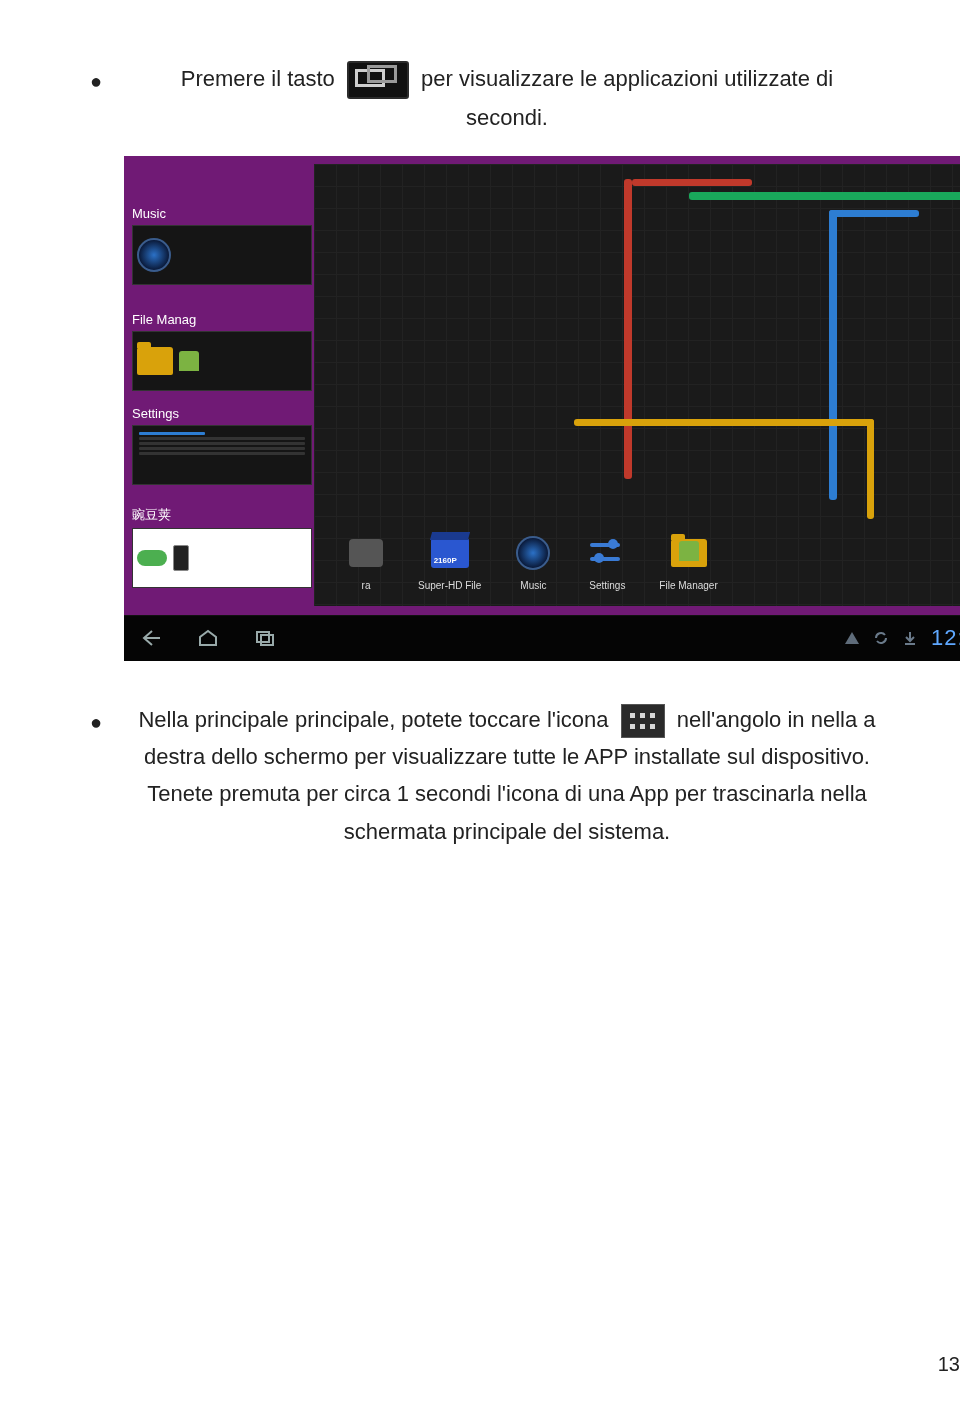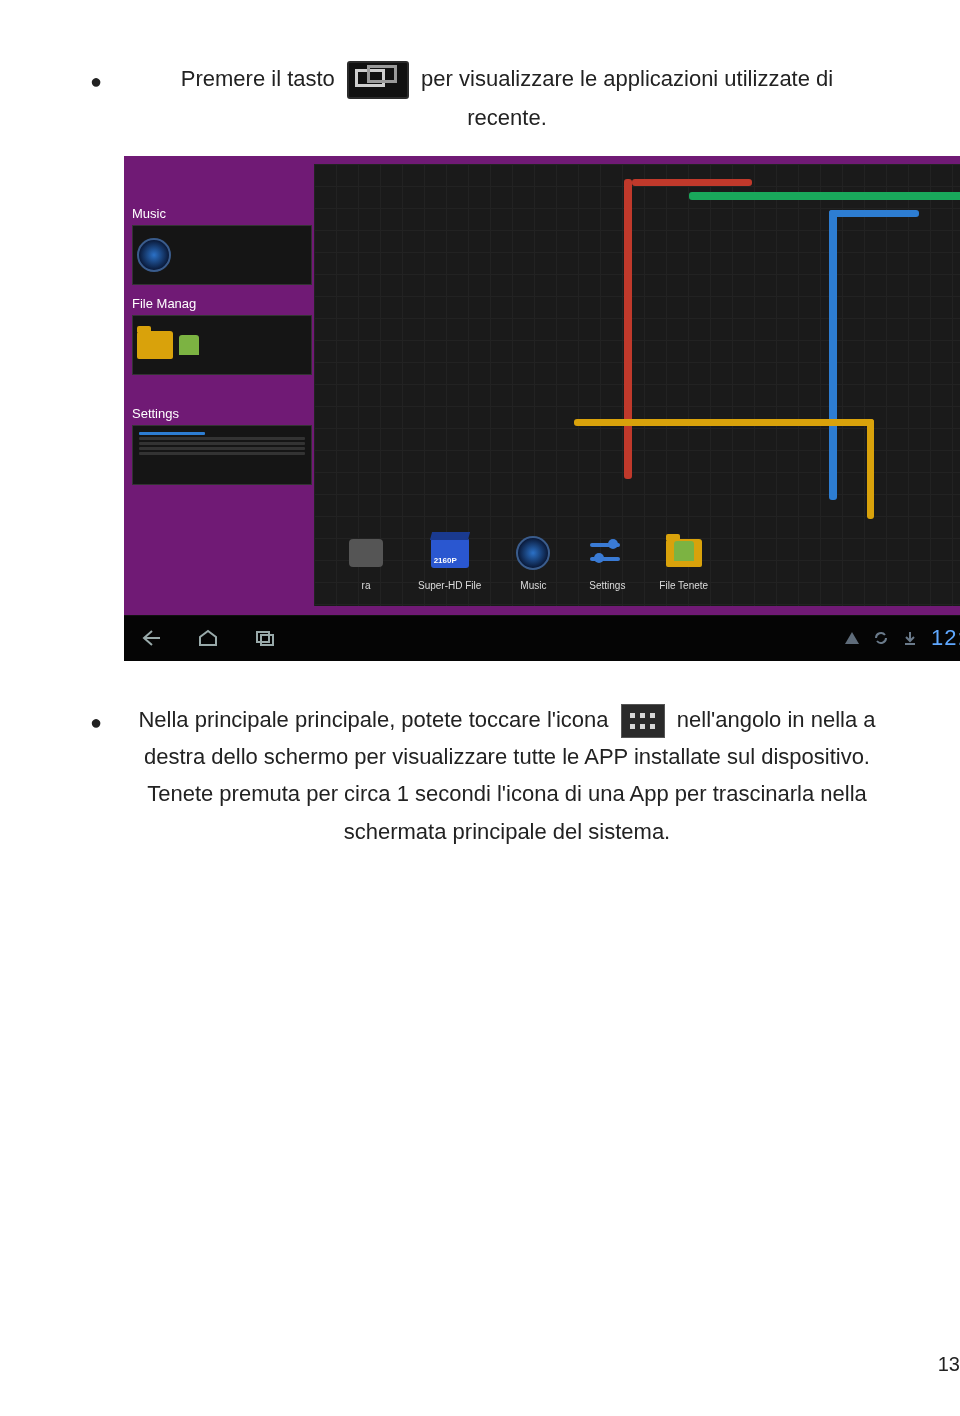--- a/index.html
+++ b/index.html
@@ -70,21 +70,21 @@
 </style>
 </head>
 <body>
 
 <div class="bullet-para">
   <div class="bullet">●</div>
   <div class="para-body">
     <span>Premere il tasto</span>
     <span class="inline-icon recent-icon"></span>
     <span>per visualizzare le applicazioni utilizzate di</span><br>
-    <span>recente.</span>
+    <span>secondi.</span>
   </div>
 </div>
 
 <div class="shot">
   <div class="tile-bg">
     <div class="stripe s-red"></div>
       <div class="stripe s-red2"></div>
     <div class="stripe s-green"></div>
     <div class="stripe s-blue"></div>
       <div class="stripe s-blue2"></div>
@@ -103,35 +103,42 @@
         </g>
       </svg>
   </div>
 
   <div class="recent-item ri-music" style="top:50px">
     <div class="ri-label">Music</div>
     <div class="ri-thumb">
         <div class="speaker"></div>
       </div>
   </div>
-  <div class="recent-item ri-file" style="top:140px">
+  <div class="recent-item ri-file" style="top:156px">
     <div class="ri-label">File Manag</div>
     <div class="ri-thumb">
         <div class="folder"></div>
         <div class="android"></div>
       </div>
   </div>
   <div class="recent-item ri-settings" style="top:250px">
     <div class="ri-label">Settings</div>
     <div class="ri-thumb">
         <div class="setline on"></div>
         <div class="setline"></div>
         <div class="setline"></div>
         <div class="setline"></div>
         <div class="setline"></div>
+      </div>
+  </div>
+  <div class="recent-item ri-chinese" style="top:350px">
+    <div class="ri-label">豌豆荚</div>
+    <div class="ri-thumb">
+        <div class="peas"></div>
+        <div class="phone"></div>
       </div>
   </div>
 
   <div class="dock">
     <div class="dock-item">
       <div class="dock-ico">
           <div style="width:34px;height:28px;background:#555;border-radius:4px;"></div>
         </div>
       <span>ra</span>
     </div>
@@ -159,21 +166,21 @@
           </div>
         </div>
       <span>Settings</span>
     </div>
     <div class="dock-item">
       <div class="dock-ico">
           <div class="folder">
             <div class="android" style="position:absolute;left:8px;top:2px;"></div>
           </div>
         </div>
-      <span>File Tenete</span>
+      <span>File Manager</span>
     </div>
   </div>
 
   <div class="sysbar">
     <div class="nav">
       <span>
           <svg width="22" height="18">
             <path d="M12 2 L4 9 L12 16 M4 9 H20" stroke="#9aa" stroke-width="2" fill="none"></path>
           </svg>
         </span>

